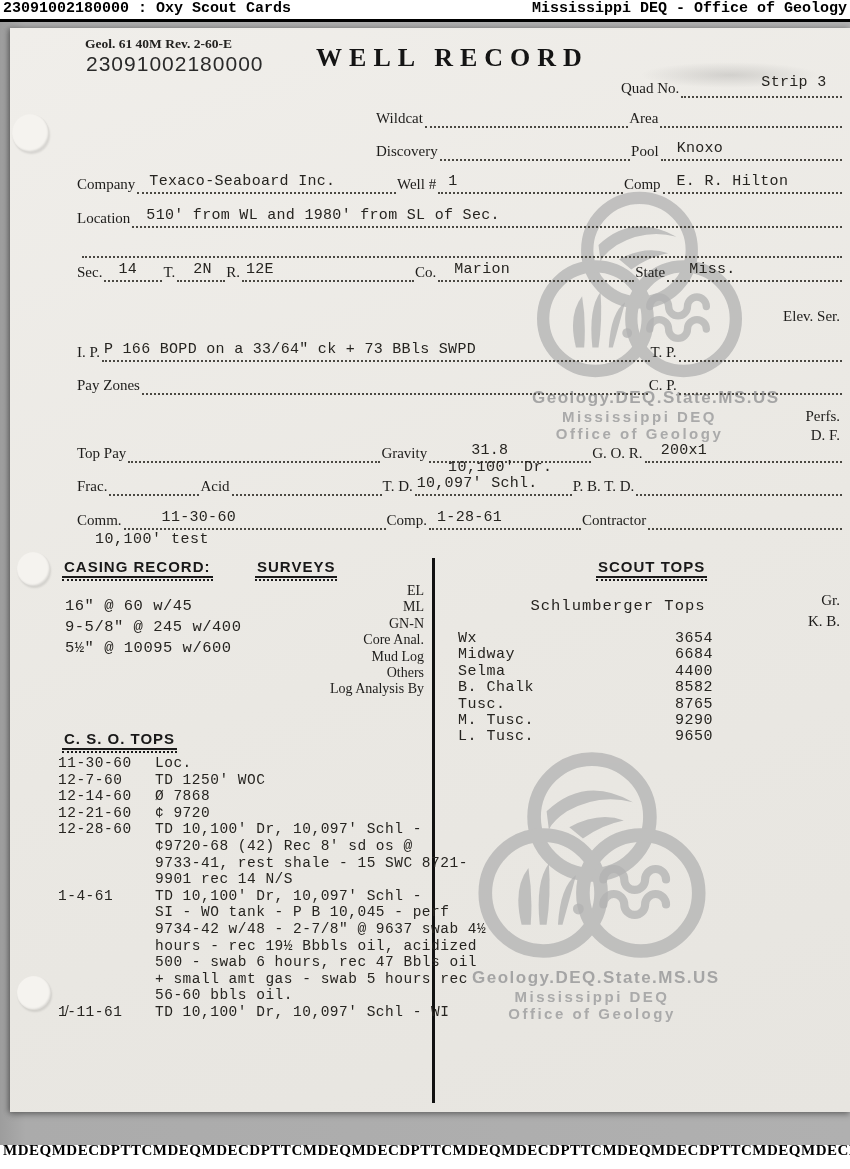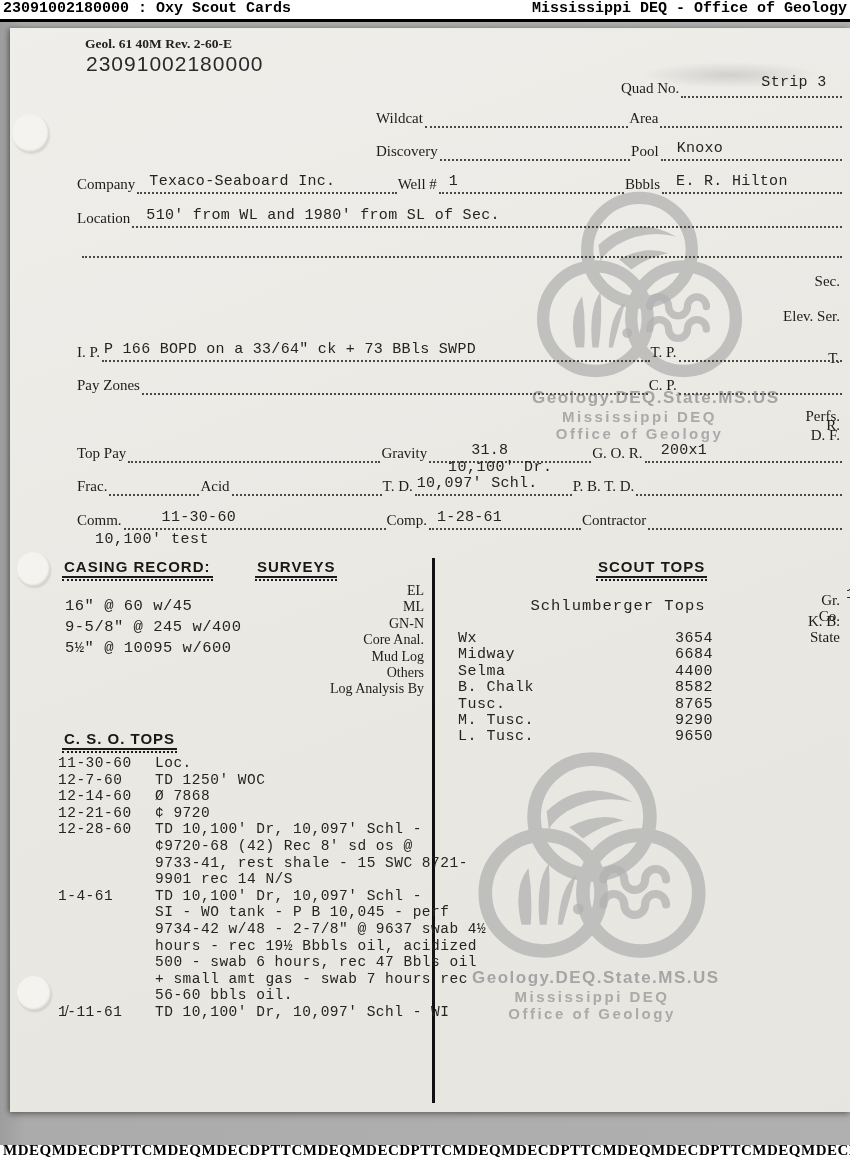--- a/index.html
+++ b/index.html
@@ -147,20 +147,21 @@
         <div class="wm-t3">Office of Geology</div>
       </div>
 
       <div class="hole" style="left:2px; top:86px; width:37px; height:38px;"></div>
       <div class="hole" style="left:7px; top:524px; width:33px; height:34px;"></div>
       <div class="hole" style="left:7px; top:948px; width:34px; height:34px;"></div>
       <div class="smudge" style="left:630px; top:34px; width:180px; height:26px;"></div>
 
       <div class="formno printed">Geol. 61 40M Rev. 2-60-E</div>
       <div class="apino">23091002180000</div>
+      <div class="title printed">WELL RECORD</div>
 
       <div class="row" style="top:48px; left:610px; right:8px;">
         <span class="lbl">Quad No.</span>
         <span class="fl" style="flex:1">
             <i class="val" style="--vx:80px; bottom:5px;">Strip 3</i>
           </span>
       </div>
 
       <div class="row" style="top:111px; left:365px; right:8px;">
         <span class="lbl">Discovery</span>
@@ -180,38 +181,38 @@
 
       <div class="row" style="top:144px; left:66px; right:8px;">
         <span class="lbl">Company</span>
         <span class="fl" style="flex:2.45">
             <i class="val" style="--vx:12px">Texaco-Seaboard Inc.</i>
           </span>
         <span class="lbl">Well #</span>
         <span class="fl" style="flex:1.75">
             <i class="val" style="--vx:10px">1</i>
           </span>
-        <span class="lbl">Bbbls</span>
+        <span class="lbl">Comp</span>
         <span class="fl" style="flex:1.7">
             <i class="val" style="--vx:14px">E. R. Hilton</i>
           </span>
       </div>
 
       <div class="row" style="top:178px; left:66px; right:8px;">
         <span class="lbl">Location</span>
         <span class="fl" style="flex:1">
             <i class="val" style="--vx:14px">510' from WL and 1980' from SL of Sec.</i>
           </span>
       </div>
 
       <div class="row" style="top:208px; left:72px; right:8px;">
         <span class="fl" style="flex:1"></span>
       </div>
 
-      <div class="row" style="top:244px; left:66px; right:8px;flex-direction:column;">
+      <div class="row" style="top:232px; left:66px; right:8px;">
         <span class="lbl">Sec.</span>
         <span class="fl" style="flex:0 0 58px">
             <i class="val" style="--vx:14px">14</i>
           </span>
         <span class="lbl">T.</span>
         <span class="fl" style="flex:0 0 48px">
             <i class="val" style="--vx:16px">2N</i>
           </span>
         <span class="lbl">R.</span>
         <span class="fl" style="flex:0 0 172px">
@@ -417,21 +418,21 @@
             </div>
           </div>
           <div class="centry">
             <div class="cdate">1-4-61</div>
             <div class="clines">
               <div class="cline">TD 10,100' Dr, 10,097' Schl -</div>
               <div class="cline">SI - WO tank - P B 10,045 - perf</div>
               <div class="cline">9734-42 w/48 - 2-7/8" @ 9637 swab 4½</div>
               <div class="cline">hours - rec 19½ Bbbls oil, acidized</div>
               <div class="cline">500 - swab 6 hours, rec 47 Bbls oil</div>
-              <div class="cline">+ small amt gas - swab 7 hours rec</div>
+              <div class="cline">+ small amt gas - swab 5 hours rec</div>
               <div class="cline">56-60 bbls oil.</div>
             </div>
           </div>
           <div class="centry">
             <div class="cdate">1̸-11-61</div>
             <div class="clines">
               <div class="cline">TD 10,100' Dr, 10,097' Schl - WI</div>
             </div>
           </div>
         </div>

